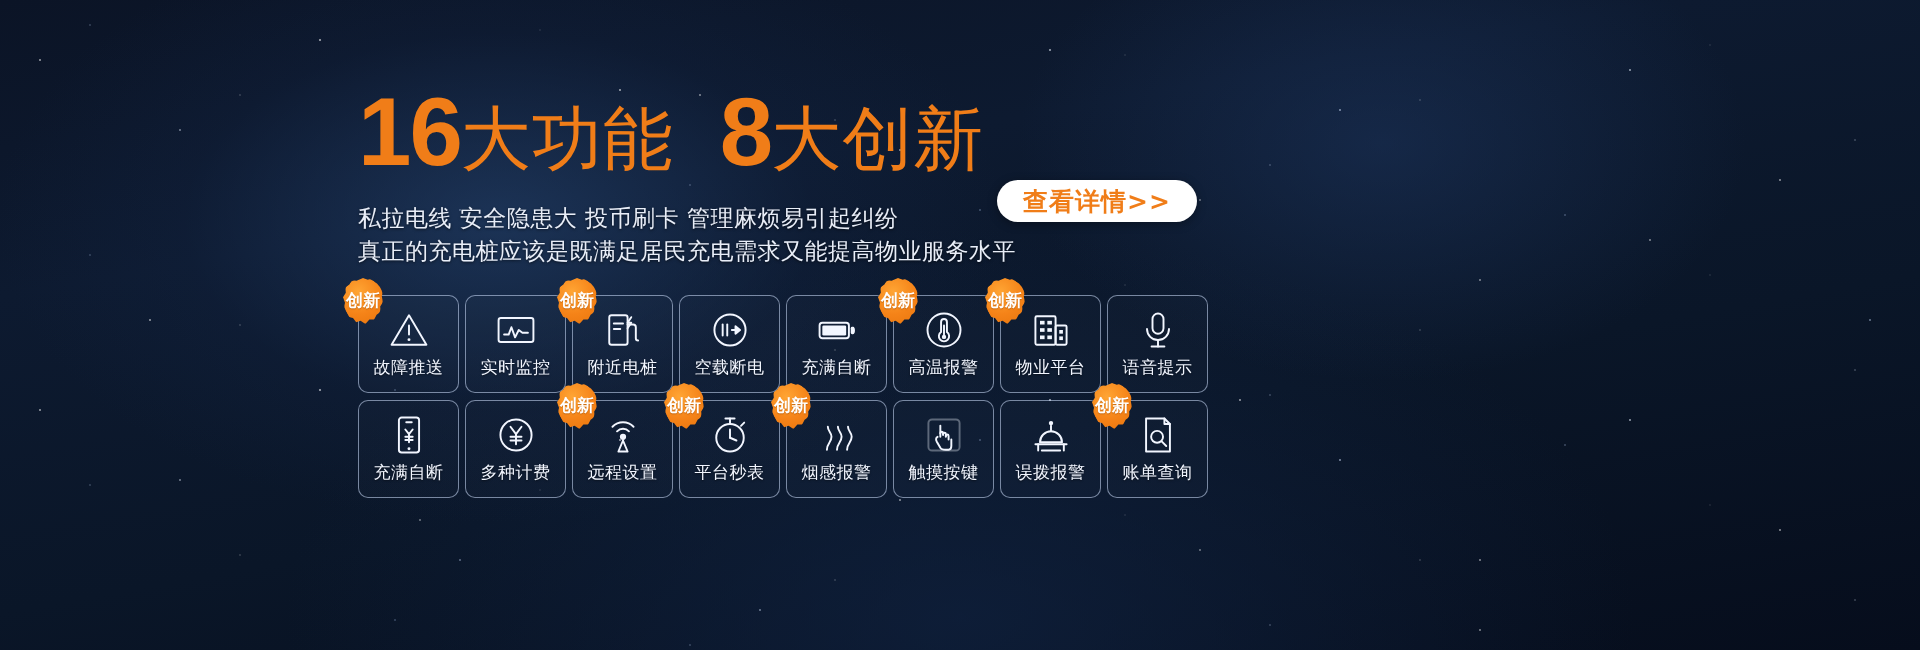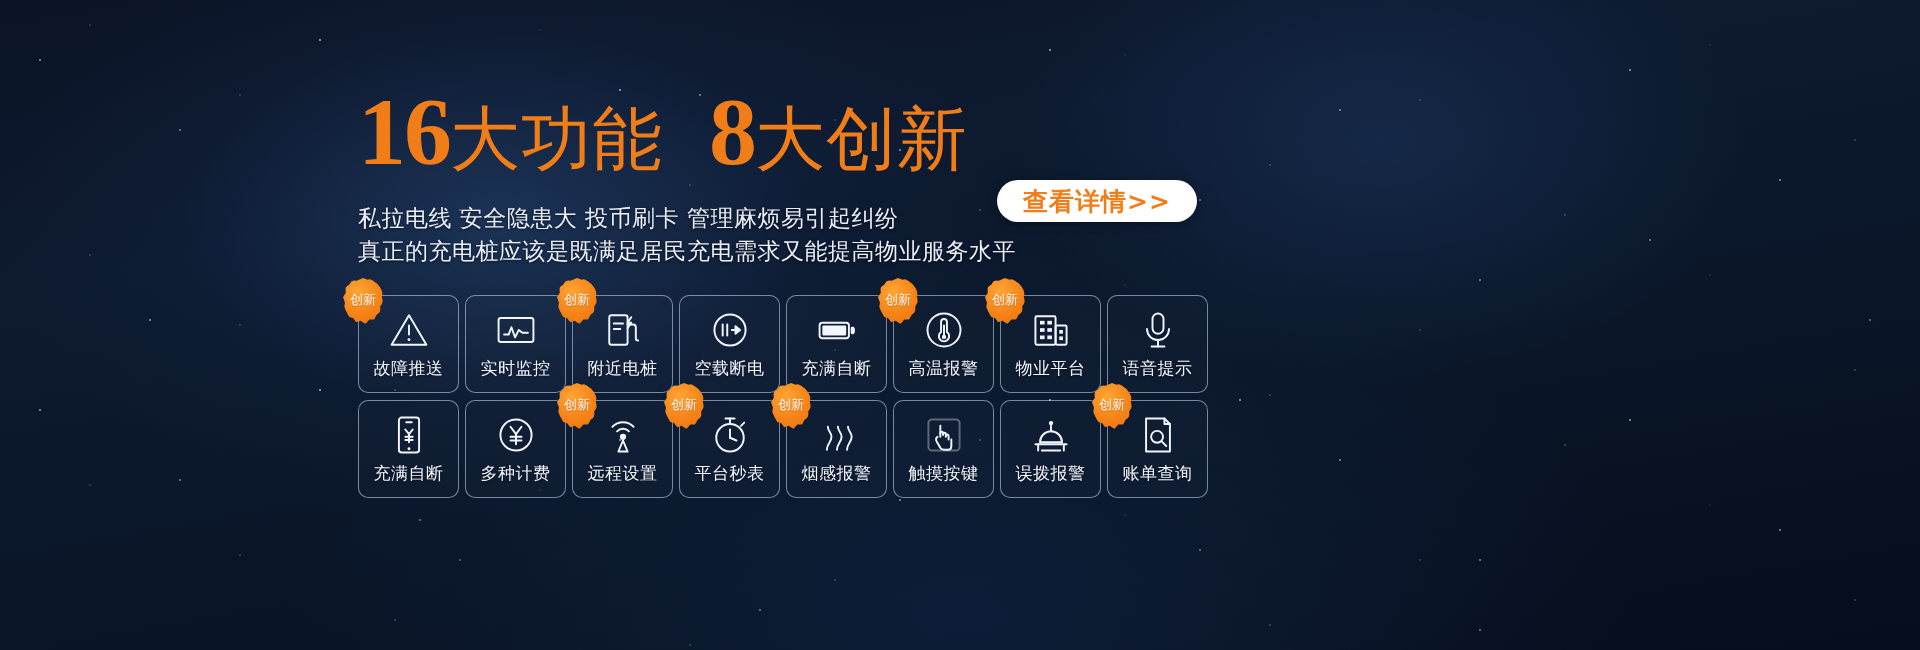--- a/index.html
+++ b/index.html
@@ -76,21 +76,21 @@
   .content { position: relative; z-index: 5; width:1920px; height:650px; }
 
   
   .headline {
     position: absolute; left: 358px; top: 88px;
     display: flex; align-items: flex-end;
     color: #f07d18;
     white-space: nowrap;
   }
   .hl-num {
-    font-family: Liberation Serif, serif;
+    font-family: Liberation Sans, sans-serif;
     font-weight: 700;
     font-size: 96px;
     line-height: .92;
     letter-spacing: -2px;
   }
   .hl-cn {
     font-family: "DejaVu Sans", sans-serif;
     font-weight: 400;
     font-size: 70px;
     line-height: 1;
@@ -148,21 +148,21 @@
   }
   .card .glyph {
     width: 46px; height: 46px;
     display: flex; align-items: center; justify-content: center;
     color: #f2f6ff;
   }
   .card .glyph svg { display:block; }
   .card .clabel {
     margin-top: 7px;
     color: #f2f6ff;
-    font-family: Liberation Sans, sans-serif;
+    font-family: Liberation Mono, monospace;
     font-size: 17px;
     line-height: 1;
     letter-spacing: .5px;
     white-space: nowrap;
     text-shadow: 0 1px 2px rgba(0,0,0,.5);
   }
   
   .badge {
     position: absolute;
     left: -16px; top: -18px;
@@ -180,22 +180,22 @@
       56% 100%, 44% 93%, 33% 96%, 25% 87%, 14% 85%, 9% 75%, 2% 66%,
       5% 54%, 0% 42%, 7% 32%, 6% 20%, 16% 14%, 22% 5%, 34% 6%
     );
   }
   .badge .btxt {
     position: relative; z-index: 2;
     display: flex; align-items: center; justify-content: center;
     width: 100%; height: 100%;
     color: #fff;
     font-family: "DejaVu Sans", sans-serif;
-    font-size: 13px;
-    font-weight: 400;
+    font-size: 17px;
+    font-weight: 700;
     letter-spacing: 0;
     transform: translateY(-1px);
     text-shadow: 0 1px 1px rgba(150,70,0,.5);
   }
 </style>
 </head>
 <body>
 
 <div id="banner">
   <div class="stars"></div>

